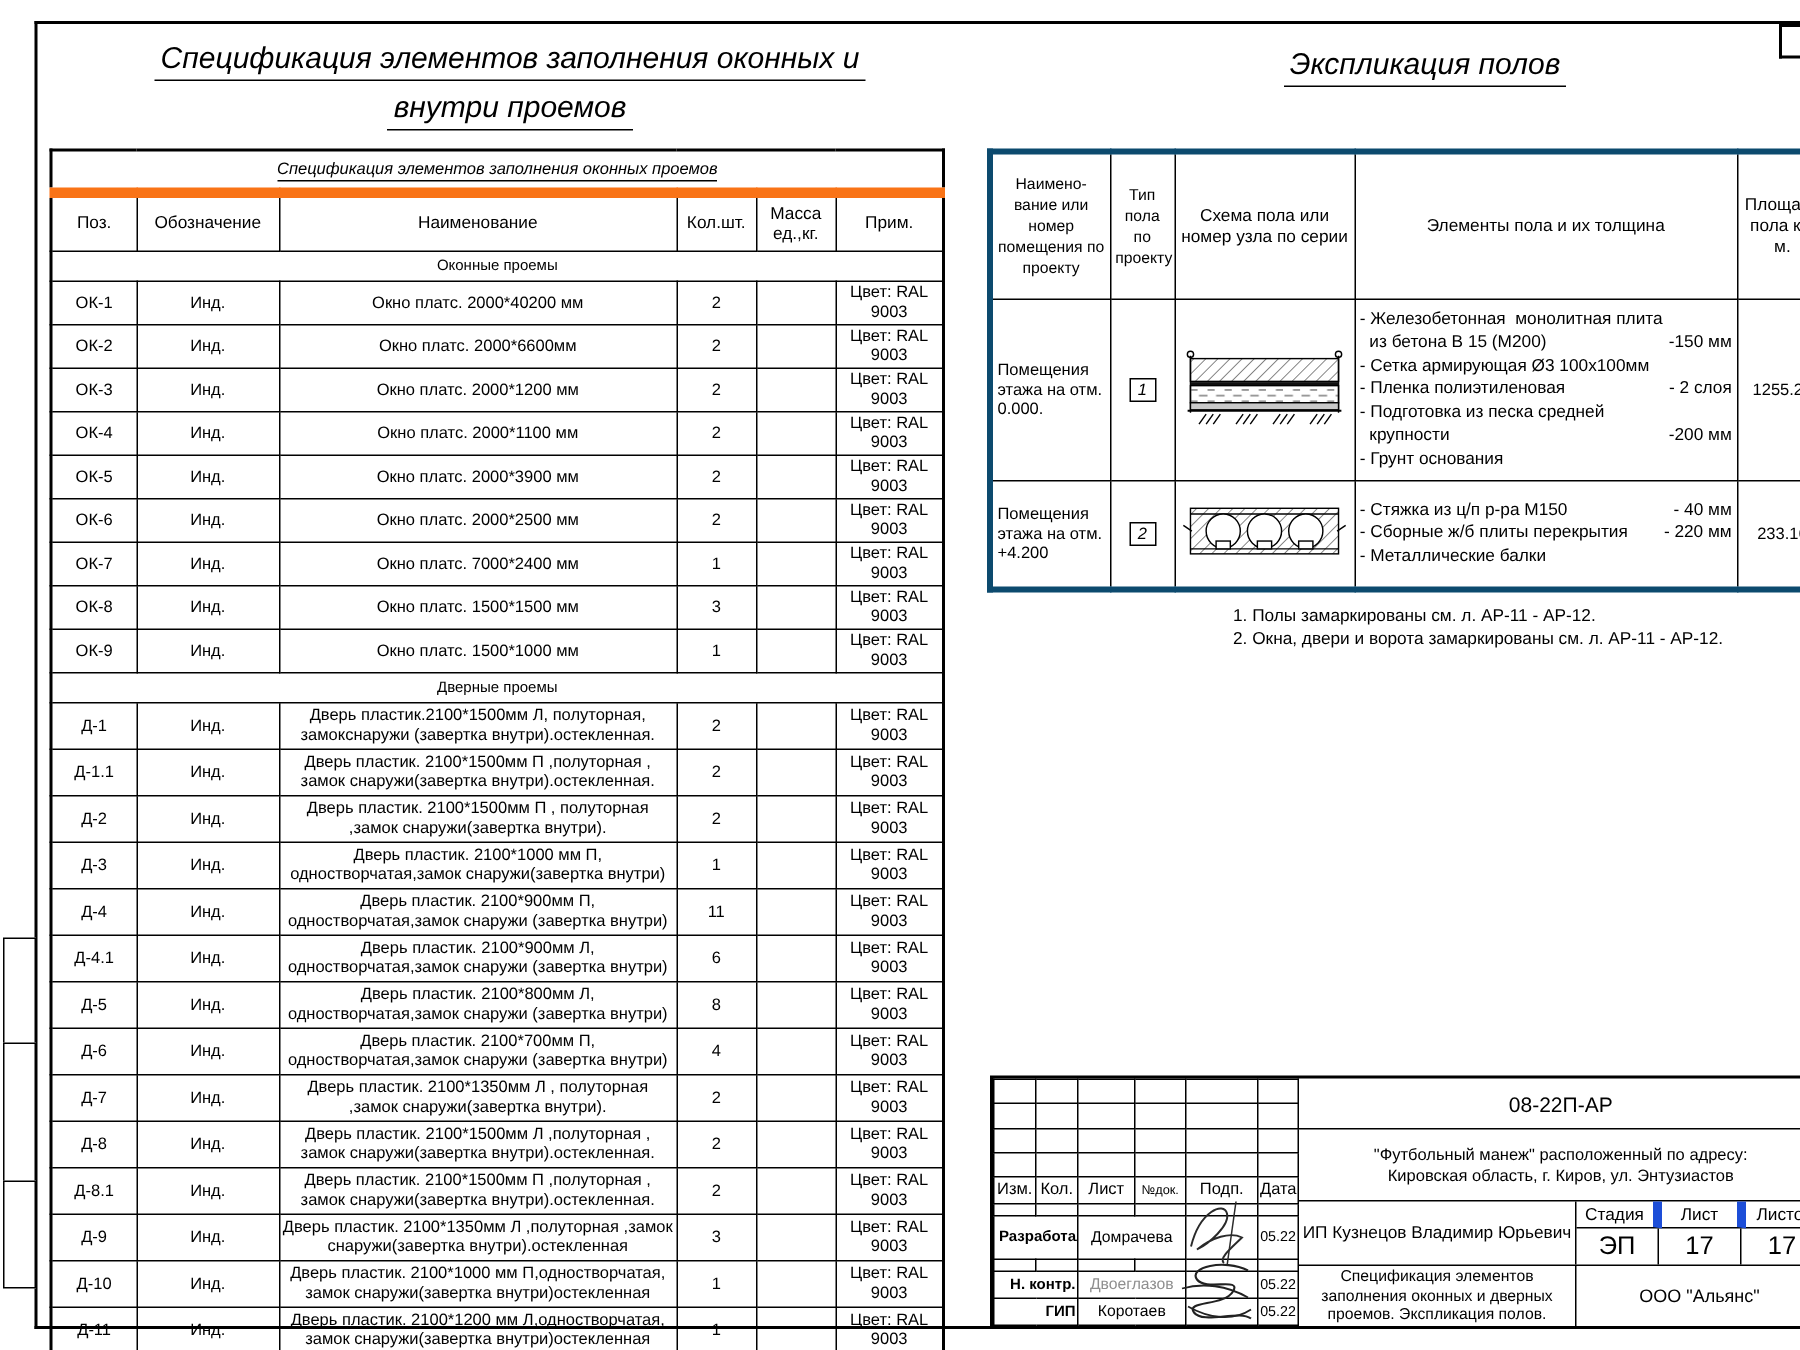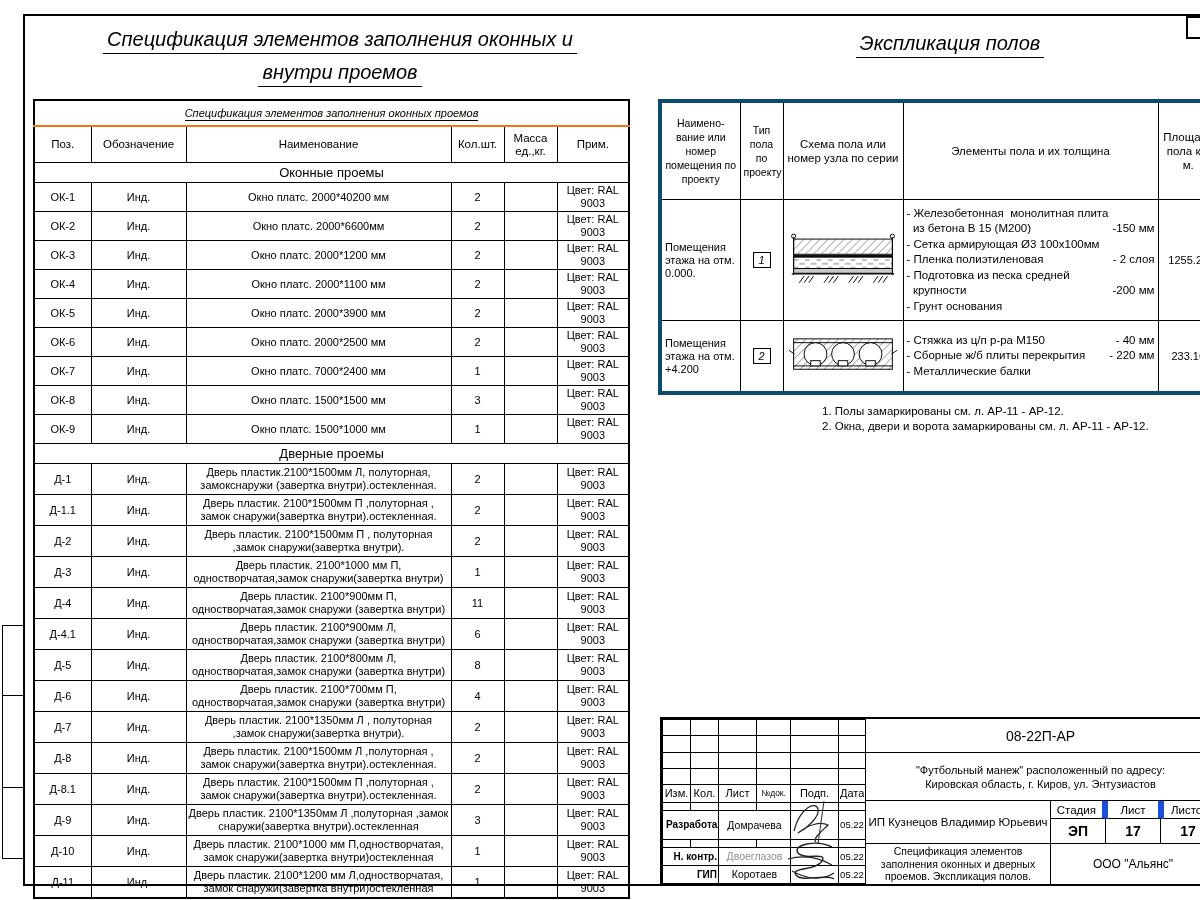--- a/index.html
+++ b/index.html
@@ -21,24 +21,24 @@
   .main-title .line2{margin-top:10px;}
   .ul{border-bottom:1.5px solid #000;padding:0 4px 3px;}
   .floors-title{position:absolute;left:800px;top:32px;width:300px;text-align:center;
     font-style:italic;font-size:20px;}
 
   
   table{border-collapse:collapse;table-layout:fixed;}
   .spec{position:absolute;left:33px;top:99px;width:595px;border:2px solid #000;}
   .spec td{border:1px solid #000;text-align:center;vertical-align:middle;
     font-size:11px;line-height:13px;padding:1px 2px;overflow:hidden;}
-  .spec .t-title td{height:22px;border-bottom:2px solid #f97316;}
+  .spec .t-title td{height:22px;border-bottom:7px solid #f97316;}
   .ul2{font-style:italic;font-size:11px;border-bottom:1px solid #000;padding-bottom:1px;}
   .spec .t-head td{height:33px;font-size:11.5px;}
-  .spec .sec td{height:17px;font-size:13px;text-align:center;}
+  .spec .sec td{height:17px;font-size:10px;text-align:center;}
   .spec .r-win td{height:25px;}
   .spec .r-door td{height:28px;}
 
   
   .floors{position:absolute;left:658px;top:99px;width:560px;border:4px solid #0c4a6e;}
   .floors td{border:1px solid #000;vertical-align:middle;font-size:11px;padding:1px 3px;overflow:hidden;}
   .floors .f-head td{height:94px;text-align:center;font-size:11.5px;line-height:14px;}
   .floors .f-head .hc1{font-size:10.5px;}
   .floors .f-head .hc2{font-size:10.5px;}
   .f-row1 td{height:118px;}
@@ -80,21 +80,21 @@
     font-size:11px;line-height:14px;text-align:center;}
   .tb-rowc{height:43px;box-sizing:border-box;border-bottom:1px solid #000;display:flex;}
   .tb-client{width:185px;flex:0 0 185px;box-sizing:border-box;border-right:1px solid #000;
     display:flex;align-items:center;justify-content:center;font-size:11.5px;text-align:center;}
   .tb-stage{flex:1;display:flex;flex-direction:column;}
   .tb-stage-h{height:18px;display:flex;box-sizing:border-box;}
   .tb-stage-h div{flex:1;box-sizing:border-box;border-right:6px solid #1d4ed8;border-bottom:1px solid #000;
     display:flex;align-items:center;justify-content:center;font-size:11.5px;}
   .tb-stage-v{flex:1;display:flex;}
   .tb-stage-v div{flex:1;box-sizing:border-box;border-right:1px solid #000;
-    display:flex;align-items:center;justify-content:center;font-size:14px;font-weight:bold;}
+    display:flex;align-items:center;justify-content:center;font-size:17px;}
   .tb-stage-h div:last-child,.tb-stage-v div:last-child{border-right:none;}
   .tb-rowd{flex:1;display:flex;}
   .tb-sheet-title{width:185px;flex:0 0 185px;box-sizing:border-box;border-right:1px solid #000;
     display:flex;align-items:center;justify-content:center;text-align:center;
     font-size:10.5px;line-height:12.5px;padding:1px 4px;}
   .tb-company{flex:1;display:flex;align-items:center;justify-content:center;font-size:12px;}
   .sig{position:absolute;pointer-events:none;}
   .sig1{left:124px;top:78px;}
   .sig2{left:120px;top:120px;}
 </style>

